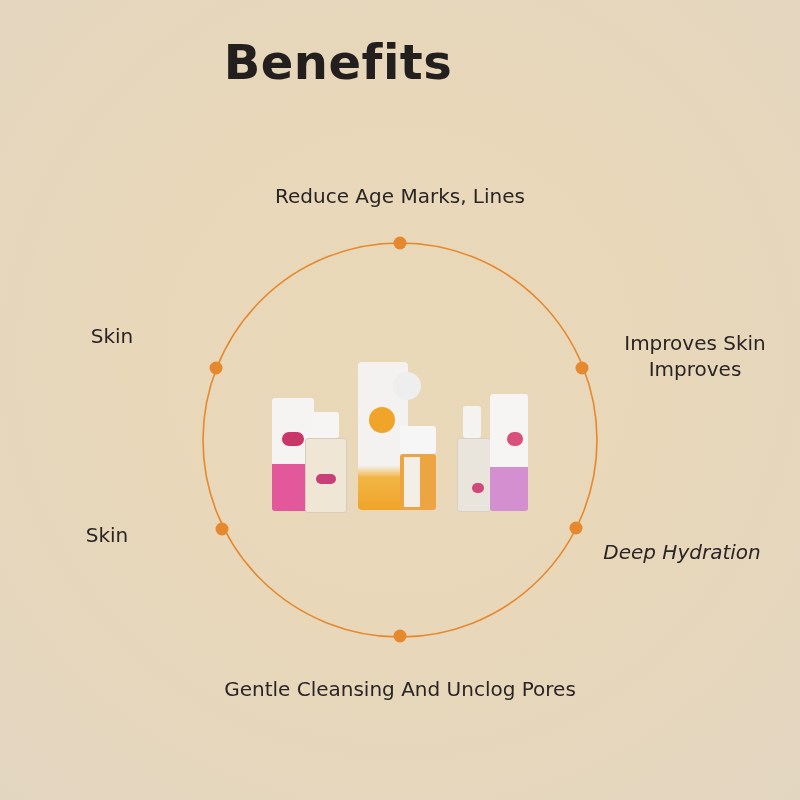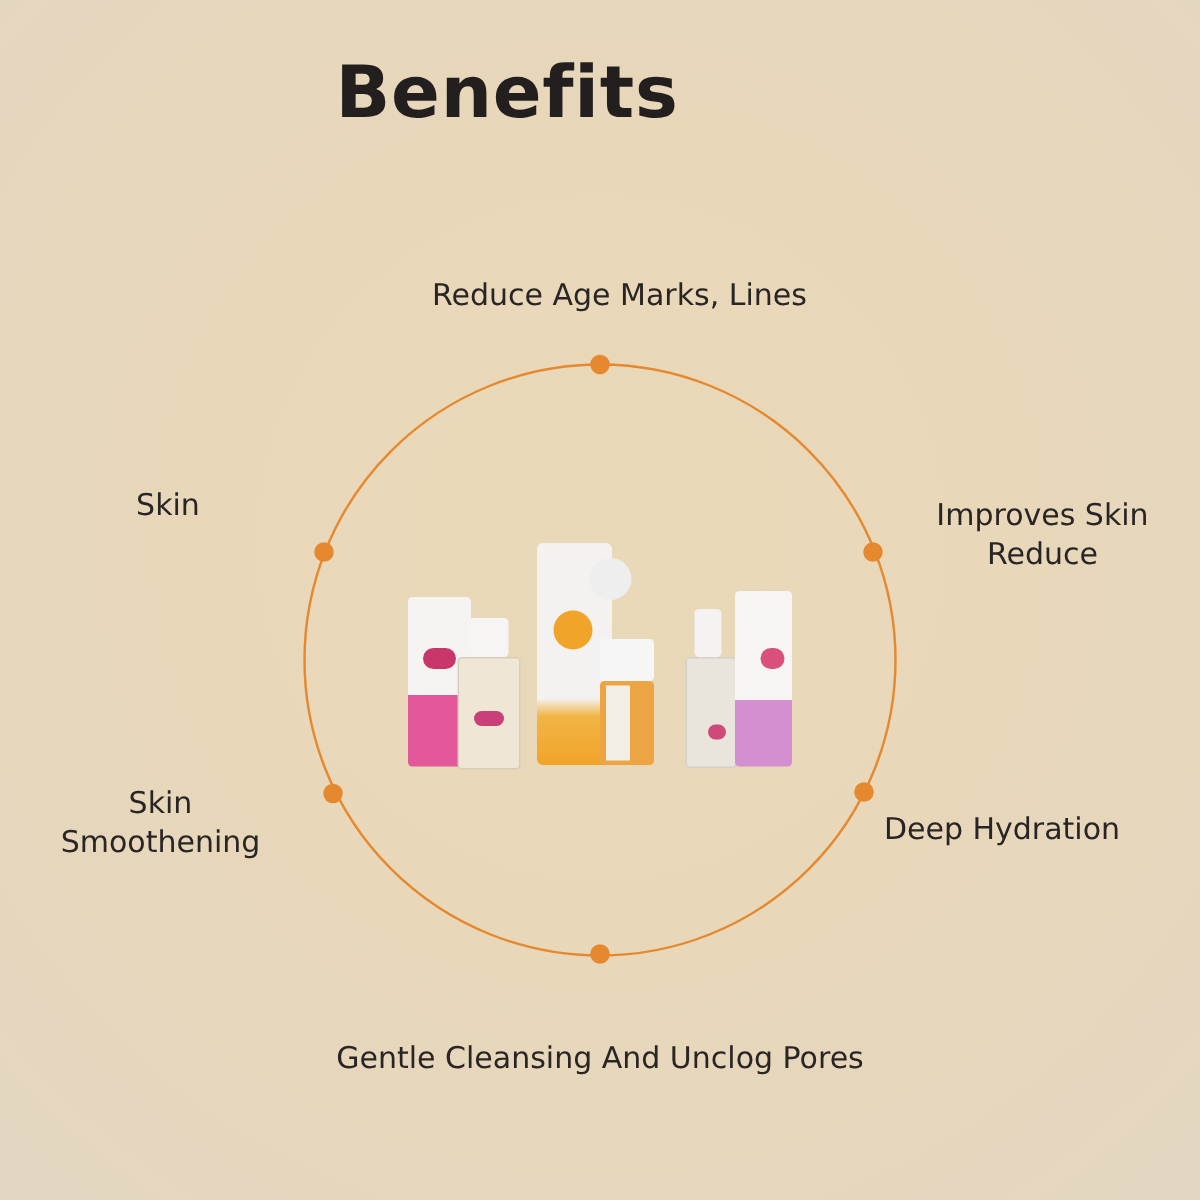--- a/index.html
+++ b/index.html
@@ -30,36 +30,35 @@
 <svg class="ring" width="800" height="800">
   <circle cx="400" cy="440" r="197" fill="none" stroke="#e6882e" stroke-width="1.6"></circle>
   <circle cx="400" cy="243" r="6.5" fill="#e6882e"></circle>
   <circle cx="582" cy="368" r="6.5" fill="#e6882e"></circle>
   <circle cx="576" cy="528" r="6.5" fill="#e6882e"></circle>
   <circle cx="400" cy="636" r="6.5" fill="#e6882e"></circle>
   <circle cx="222" cy="529" r="6.5" fill="#e6882e"></circle>
   <circle cx="216" cy="368" r="6.5" fill="#e6882e"></circle>
 </svg>
 
-<div class="label" style="left:213px; width:400px; top:183px;">
+<div class="label" style="left:200px; width:400px; top:183px;">
   <div>Reduce Age Marks, Lines</div>
 </div>
 <div class="label" style="left:595px; width:200px; top:330px;text-align:center;">
   <div>Improves Skin</div>
-  <div>Reduce</div>
+  <div>Improves</div>
 </div>
-<div class="label" style="left:568px; width:200px; top:539px;">
+<div class="label" style="left:582px; width:200px; top:539px;font-style:italic;">
   <div>Deep Hydration</div>
 </div>
-<div class="label" style="left:150px; width:500px; top:692px;">
+<div class="label" style="left:150px; width:500px; top:676px;">
   <div>Gentle Cleansing And Unclog Pores</div>
 </div>
 <div class="label" style="left:22px; width:170px; top:522px;">
   <div>Skin</div>
-  <div>Smoothening</div>
 </div>
 <div class="label" style="left:17px; width:190px; top:323px;">
   <div>Skin</div>
 </div>
 
 <div class="products">
 
   <div class="prod" style="left:7px; top:40px; width:42px; height:113px; background:linear-gradient(#f6f4f2 0 58%, #e2589a 58% 100%);">
     <div style="position:absolute; left:10px; top:34px; width:22px; height:14px; border-radius:7px; background:#c93669;"></div>
   </div>

